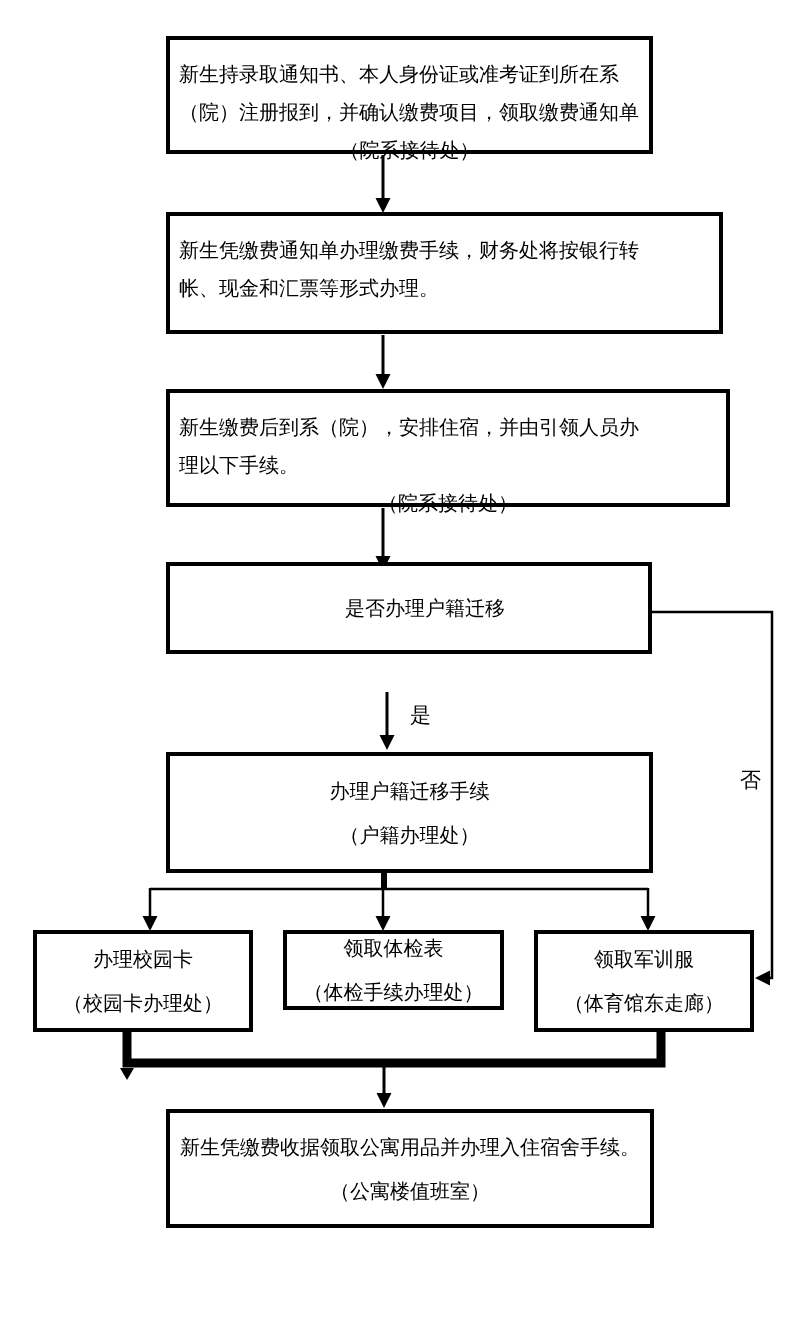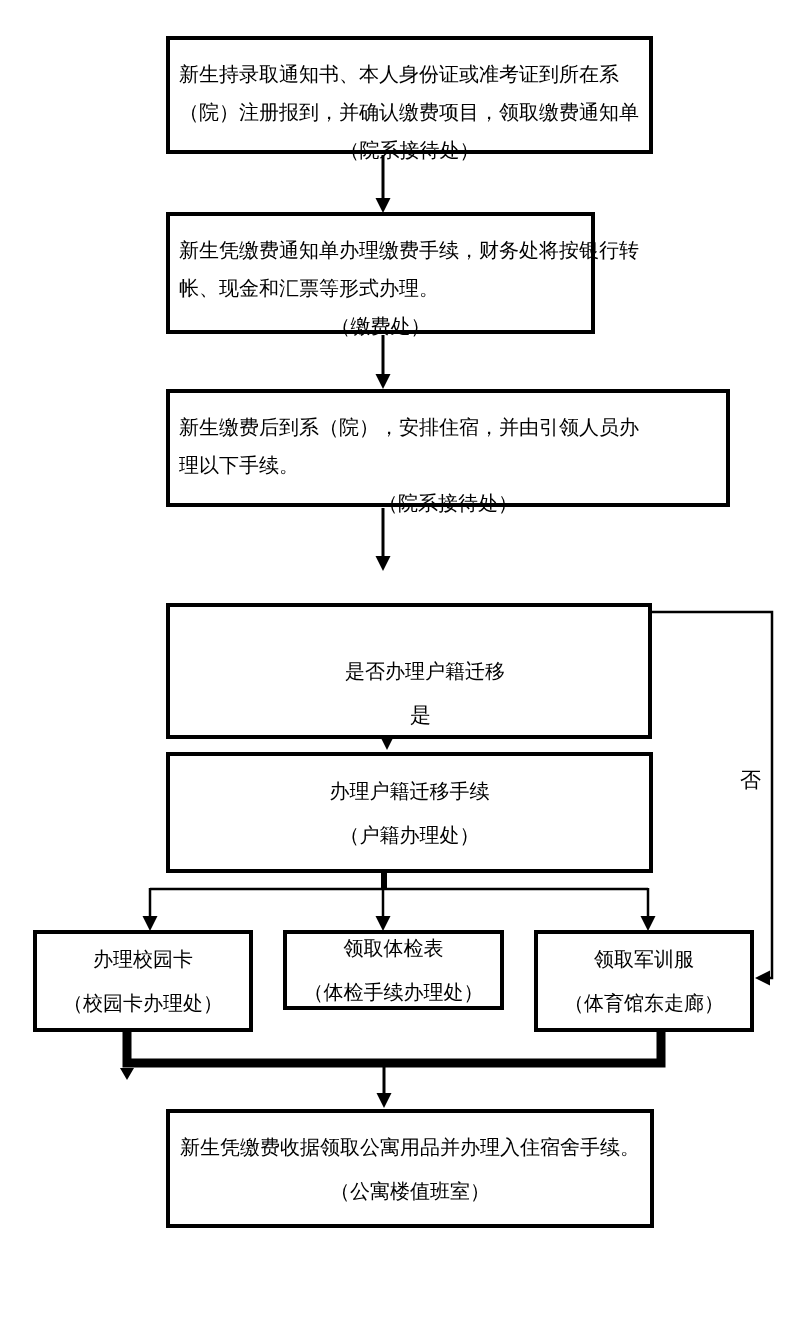--- a/index.html
+++ b/index.html
@@ -105,33 +105,32 @@
       <polygon points="384,1108 376.5,1093 391.5,1093" stroke="none"></polygon>
     </g>
   </svg>
 
   <div class="node pad-top" style="left:166px; top:36px; width:487px; height:118px;">
     <div class="ln">新生持录取通知书、本人身份证或准考证到所在系</div>
     <div class="ln">（院）注册报到，并确认缴费项目，领取缴费通知单</div>
     <div class="ln center">（院系接待处）</div>
   </div>
 
-  <div class="node pad-top" style="left:166px; top:212px; width:429px; height:122px;">
+  <div class="node pad-top" style="left:166px; top:212px; width:557px; height:122px;">
     <div class="ln">新生凭缴费通知单办理缴费手续，财务处将按银行转</div>
     <div class="ln">帐、现金和汇票等形式办理。</div>
-    <div class="ln center">（缴费处）</div>
   </div>
 
   <div class="node pad-top" style="left:166px; top:389px; width:564px; height:118px;">
     <div class="ln">新生缴费后到系（院），安排住宿，并由引领人员办</div>
     <div class="ln">理以下手续。</div>
     <div class="ln center">（院系接待处）</div>
   </div>
 
-  <div class="node single" style="left:166px; top:603px; width:486px; height:136px;padding-left:32px;">
+  <div class="node single" style="left:166px; top:562px; width:486px; height:92px;padding-left:32px;">
     <div class="ln">是否办理户籍迁移</div>
   </div>
 
   <div class="node vcenter" style="left:166px; top:752px; width:487px; height:121px;">
     <div class="ln">办理户籍迁移手续</div>
     <div class="ln">（户籍办理处）</div>
   </div>
 
   <div class="node vcenter" style="left:33px; top:930px; width:220px; height:102px;">
     <div class="ln">办理校园卡</div>

